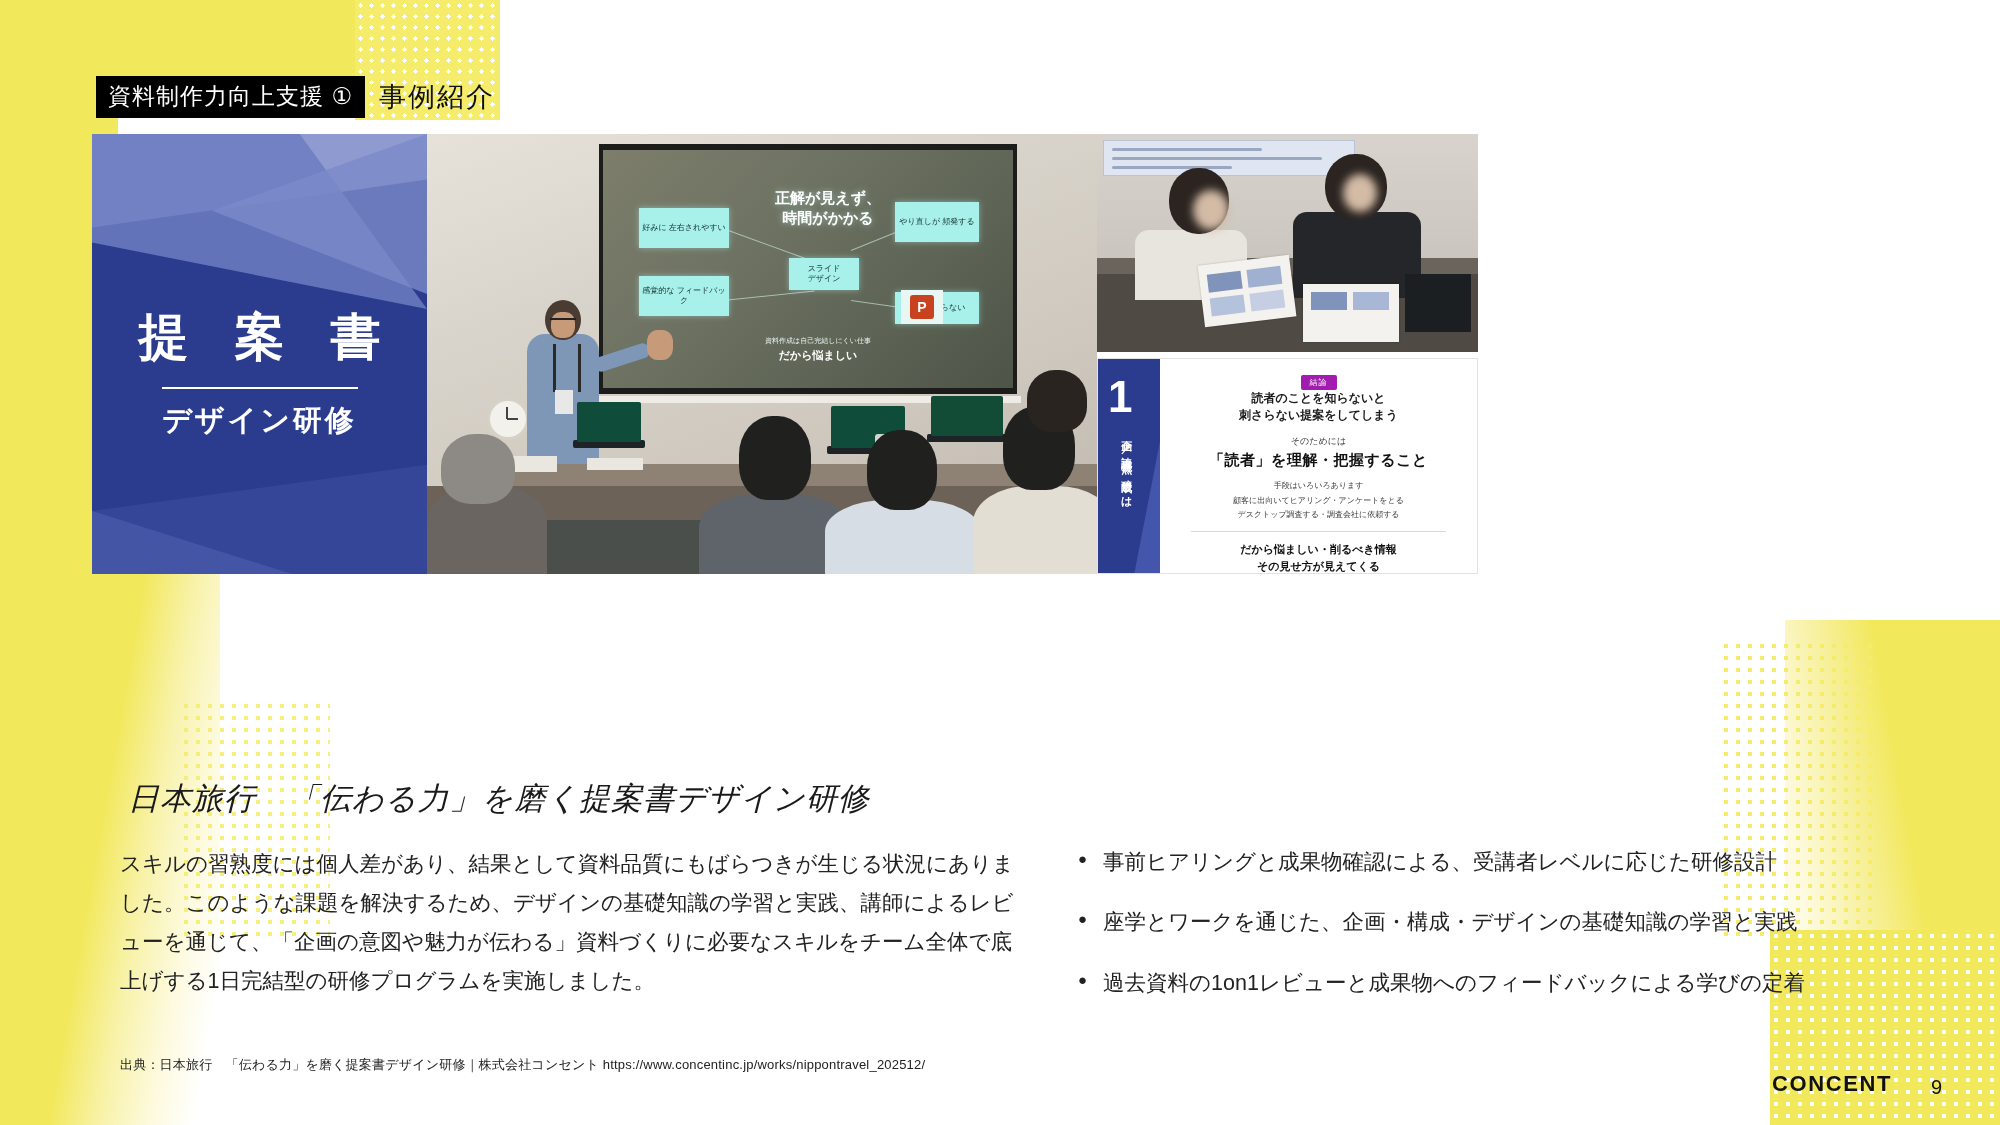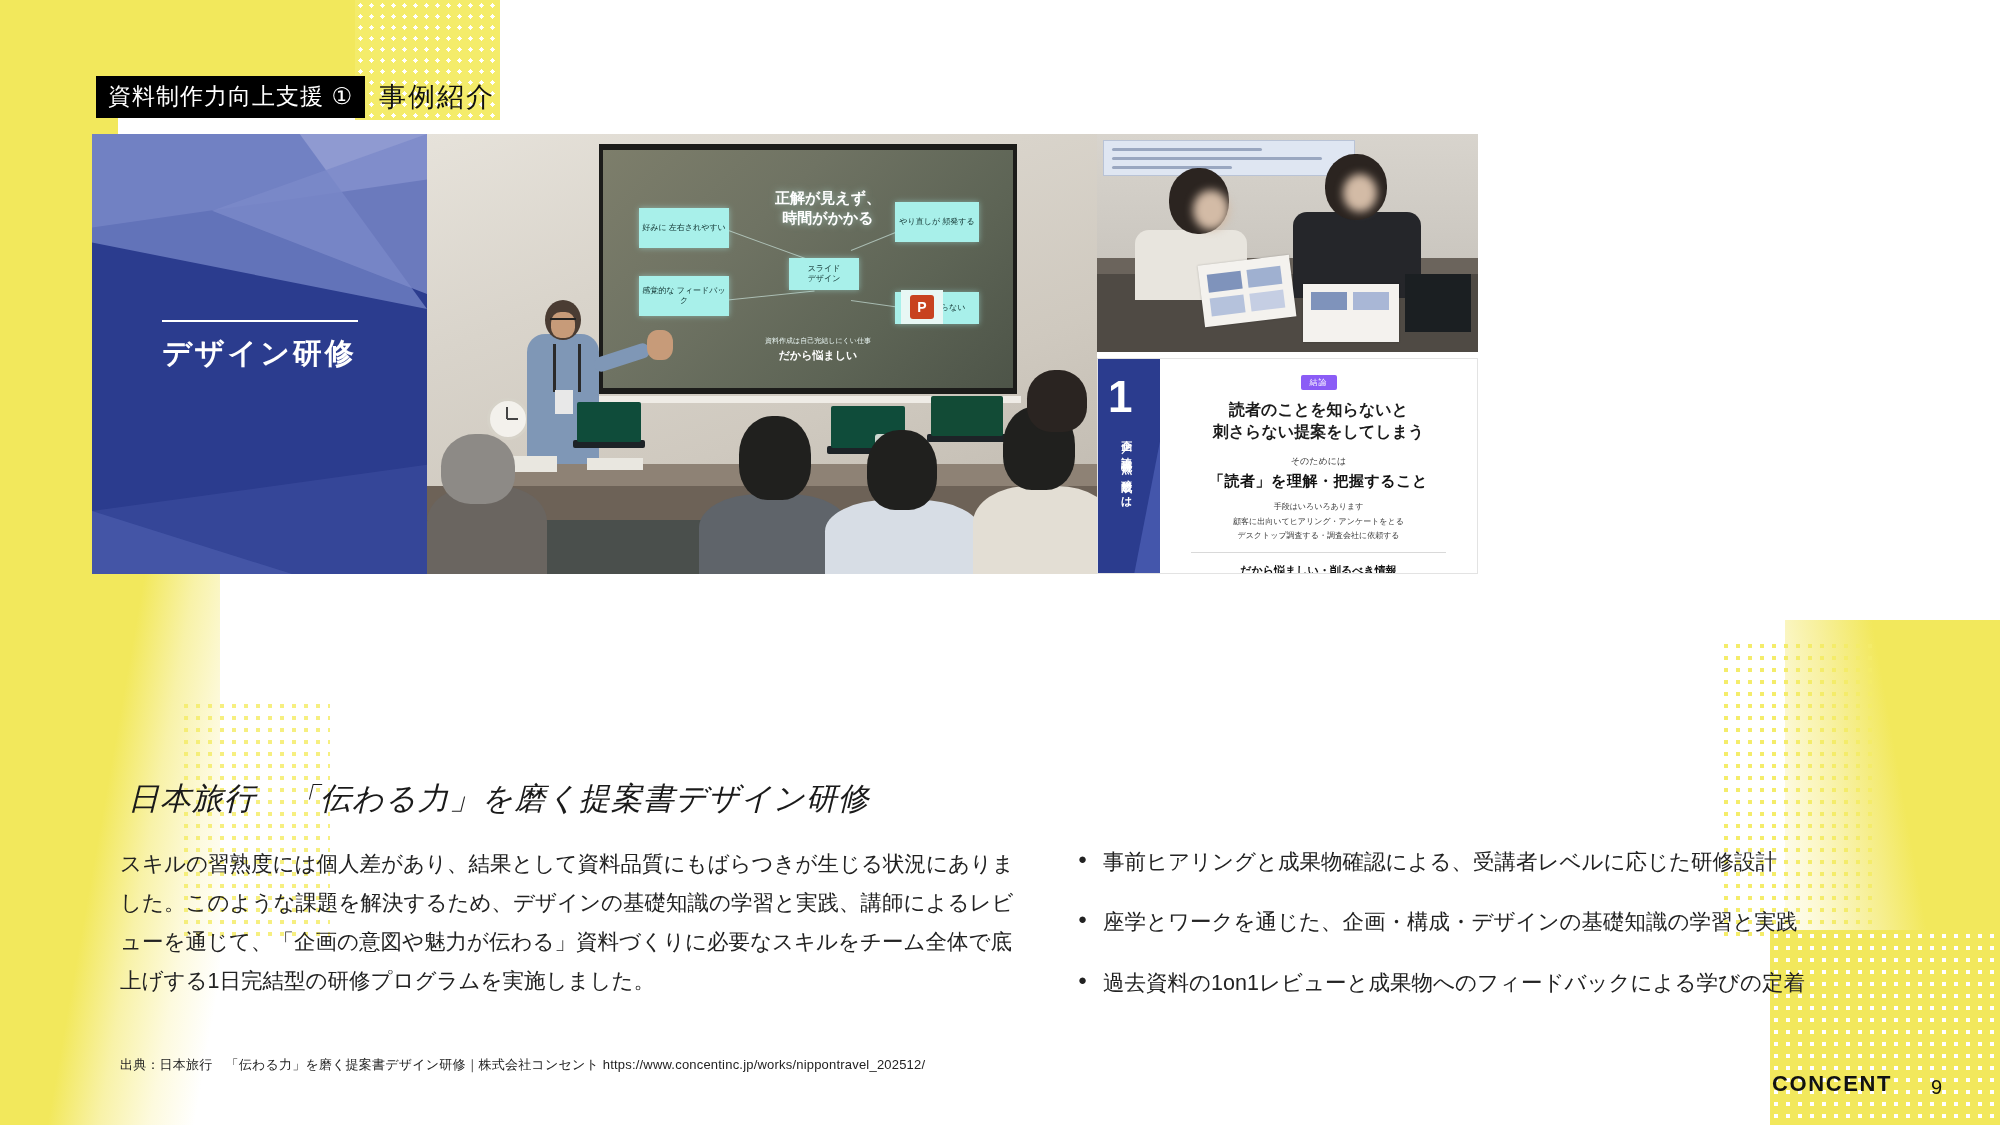--- a/index.html
+++ b/index.html
@@ -131,22 +131,22 @@
   .ws-doc-strip{position:absolute;background:#7f93bb;}
   .ws-laptop{position:absolute;background:#1b1f22;}
 
   .photo-deck{position:relative;width:381px;height:216px;overflow:hidden;background:#ffffff;border:1px solid #e3e3e3;box-sizing:border-box;display:flex;}
   .deck-left{position:relative;flex:0 0 62px;background:#2b3c8e;overflow:hidden;}
   .deck-left:after{content:"";position:absolute;right:-16px;top:0;width:42px;height:216px;background:#4456ab;clip-path:polygon(100% 0,100% 100%,0 100%);}
   .deck-num{position:absolute;left:10px;top:16px;color:#fff;font-size:44px;font-weight:700;line-height:1;z-index:2;}
   .deck-vert{position:absolute;left:22px;top:72px;color:#fff;font-size:11px;letter-spacing:2px;z-index:2;
     writing-mode:vertical-rl;text-orientation:upright;line-height:1.15;font-weight:700;}
   .deck-body{position:relative;flex:1;background:#ffffff;padding:12px 10px 8px 10px;text-align:center;}
-  .deck-chip{display:inline-block;background:#8b5cf6;color:#fff;font-size:8px;padding:2px 9px;border-radius:2px;letter-spacing:1px;}
-  .deck-l1{font-size:16px;font-weight:700;color:#1b1b1b;line-height:1.4;margin-top:9px;}
+  .deck-chip{display:inline-block;background:#a21caf;color:#fff;font-size:8px;padding:2px 9px;border-radius:2px;letter-spacing:1px;}
+  .deck-l1{font-size:12px;font-weight:700;color:#1b1b1b;line-height:1.4;}
   .deck-l2{font-size:15px;font-weight:700;color:#111;margin-top:12px;letter-spacing:.5px;}
   .deck-small{font-size:8px;color:#3b3b3b;line-height:1.75;margin-top:9px;}
   .deck-rule{width:86%;height:1px;background:#d9d9d9;margin:9px auto;}
   .deck-l3{font-size:11px;font-weight:700;color:#111;line-height:1.55;}
 
   
   .subhead{position:absolute;left:128px;top:778px;font-size:31px;color:#1a1a1a;letter-spacing:1px;z-index:11;white-space:nowrap;font-style:italic;}
   .para{position:absolute;left:120px;top:845px;width:900px;font-size:21.5px;line-height:1.82;color:#222;z-index:11;}
   .bullets{position:absolute;left:1078px;top:845px;width:820px;z-index:11;}
   .bullet{display:flex;gap:16px;font-size:21.5px;line-height:1.6;color:#222;margin-bottom:26px;}
@@ -176,20 +176,21 @@
 
   <div class="media">
 
     <div class="cover">
       <div class="facet f1"></div>
       <div class="facet f2"></div>
       <div class="facet f3"></div>
       <div class="facet f4"></div>
       <div class="facet f5"></div>
       <div class="cover-text">
+        <div class="cover-title">提 案 書</div>
         <div class="cover-rule"></div>
         <div class="cover-sub">デザイン研修</div>
       </div>
     </div>
 
     <div class="photo-main">
       <div class="room-wall"></div>
       <div class="wall-clock"></div>
 
       <div class="screen-frame"></div>

